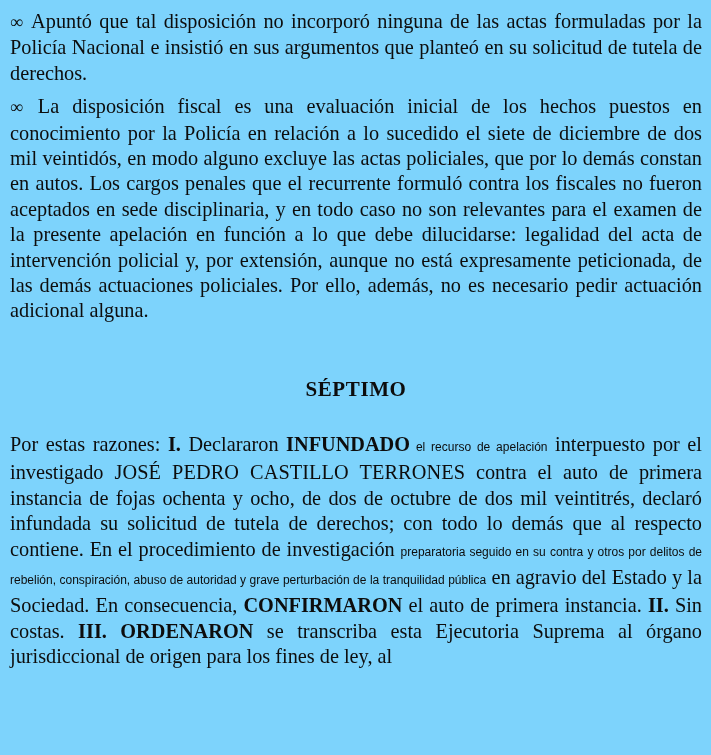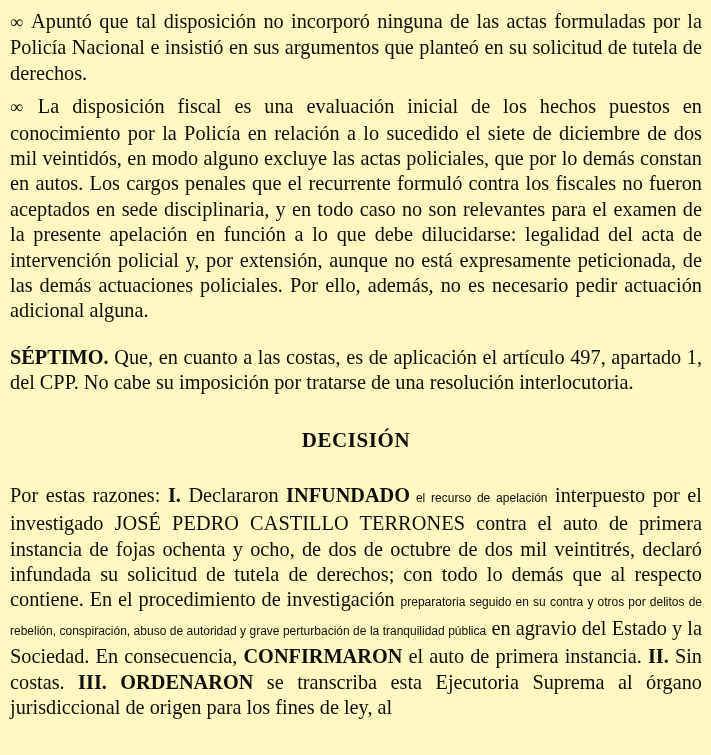--- a/index.html
+++ b/index.html
@@ -13,21 +13,21 @@
     overflow: hidden;
     font-family: "Liberation Serif", "DejaVu Serif", serif;
     color: #000000;
   }
   .page {
     position: relative;
     width: 711px;
     height: 755px;
     box-sizing: border-box;
     padding: 9px 9px 0 10px;
-    background: #fef9c3;
+    background: #7dd3fc;
   }
   .para {
     text-align: justify;
     text-justify: inter-word;
     font-size: 20.3px;
     line-height: 25.4px;
     margin: 0;
     color: #0d0d0d;
     hyphens: none;
   }
@@ -66,23 +66,22 @@
 <body>
 
 <div class="page">
 
   <p class="para"><span class="bullet">∞</span> <span>Apuntó que tal disposición no incorporó ninguna de las actas formuladas por la Policía Nacional e insistió en sus argumentos que planteó en su solicitud de tutela de derechos.</span></p>
 
   <p class="para"><span class="bullet">∞</span> <span>La disposición fiscal es una evaluación inicial de los hechos puestos en conocimiento por la Policía en relación a lo sucedido el siete de diciembre de dos mil veintidós, en modo alguno excluye las actas policiales, que por lo demás constan en autos. Los cargos penales que el recurrente formuló contra los fiscales no fueron aceptados en sede disciplinaria, y en todo caso no son relevantes para el examen de la presente apelación en función a lo que debe dilucidarse: legalidad del acta de intervención policial y, por extensión, aunque no está expresamente peticionada, de las demás actuaciones policiales. Por ello, además, no es necesario pedir actuación adicional alguna.</span></p>
 
   <div class="spacer-septimo"></div>
 
-  <p class="para"><span class="bold-sc">SÉPTIMO.</span><span> Que, en cuanto a las costas, es de aplicación el artículo 497, apartado 1, del CPP. No cabe su imposición por tratarse de una resolución interlocutoria.</span></p>
 
   <div class="spacer-decision-top"></div>
 
-  <h2 class="heading-decision">DECISIÓN</h2>
+  <h2 class="heading-decision">SÉPTIMO</h2>
 
   <div class="spacer-decision-bottom"></div>
 
   <p class="para"><span>Por estas razones: </span><span class="bold">I.</span><span> Declararon </span><span class="bold">INFUNDADO</span><span class="sans"> el recurso de apelación</span><span> interpuesto por el investigado </span><span class="smallcaps">JOSÉ PEDRO CASTILLO TERRONES</span><span> contra el auto de primera instancia de fojas ochenta y ocho, de dos de octubre de dos mil veintitrés, declaró infundada su solicitud de tutela de derechos; con todo lo demás que al respecto contiene. En el procedimiento de investigación </span><span class="sans">preparatoria seguido en su contra y otros por delitos de rebelión, conspiración, abuso de autoridad y grave perturbación de la tranquilidad pública</span><span> en agravio del Estado y la Sociedad. En consecuencia, </span><span class="bold">CONFIRMARON</span><span> el auto de primera instancia. </span><span class="bold">II.</span><span> Sin costas. </span><span class="bold">III.</span><span> </span><span class="bold">ORDENARON</span><span> se transcriba esta Ejecutoria Suprema al órgano jurisdiccional de origen para los fines de ley, al</span></p>
 
 </div>
 
 </body></html>

